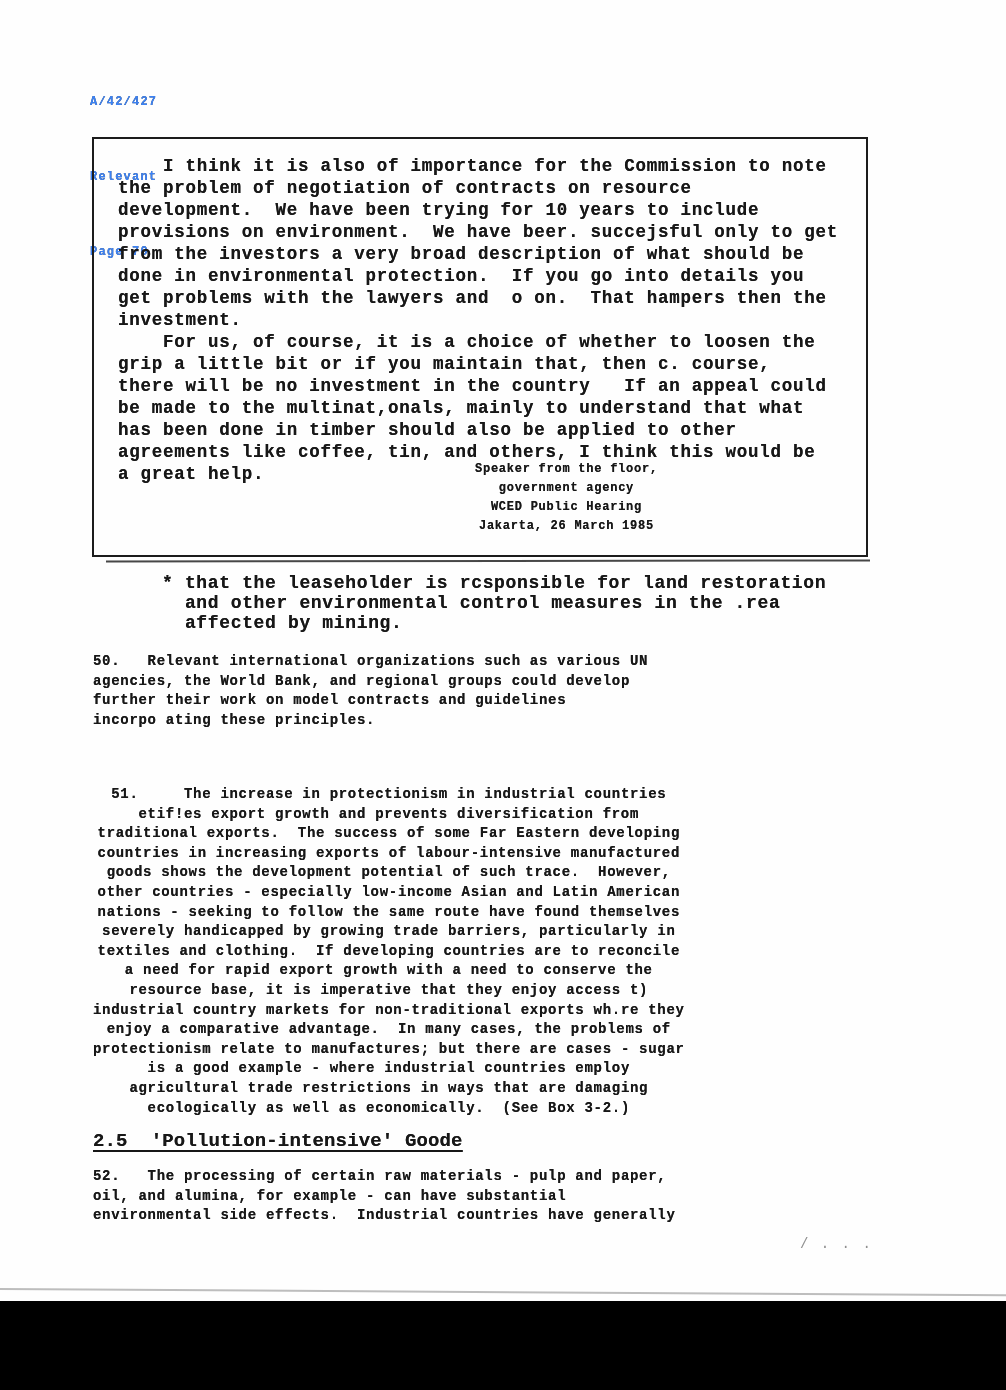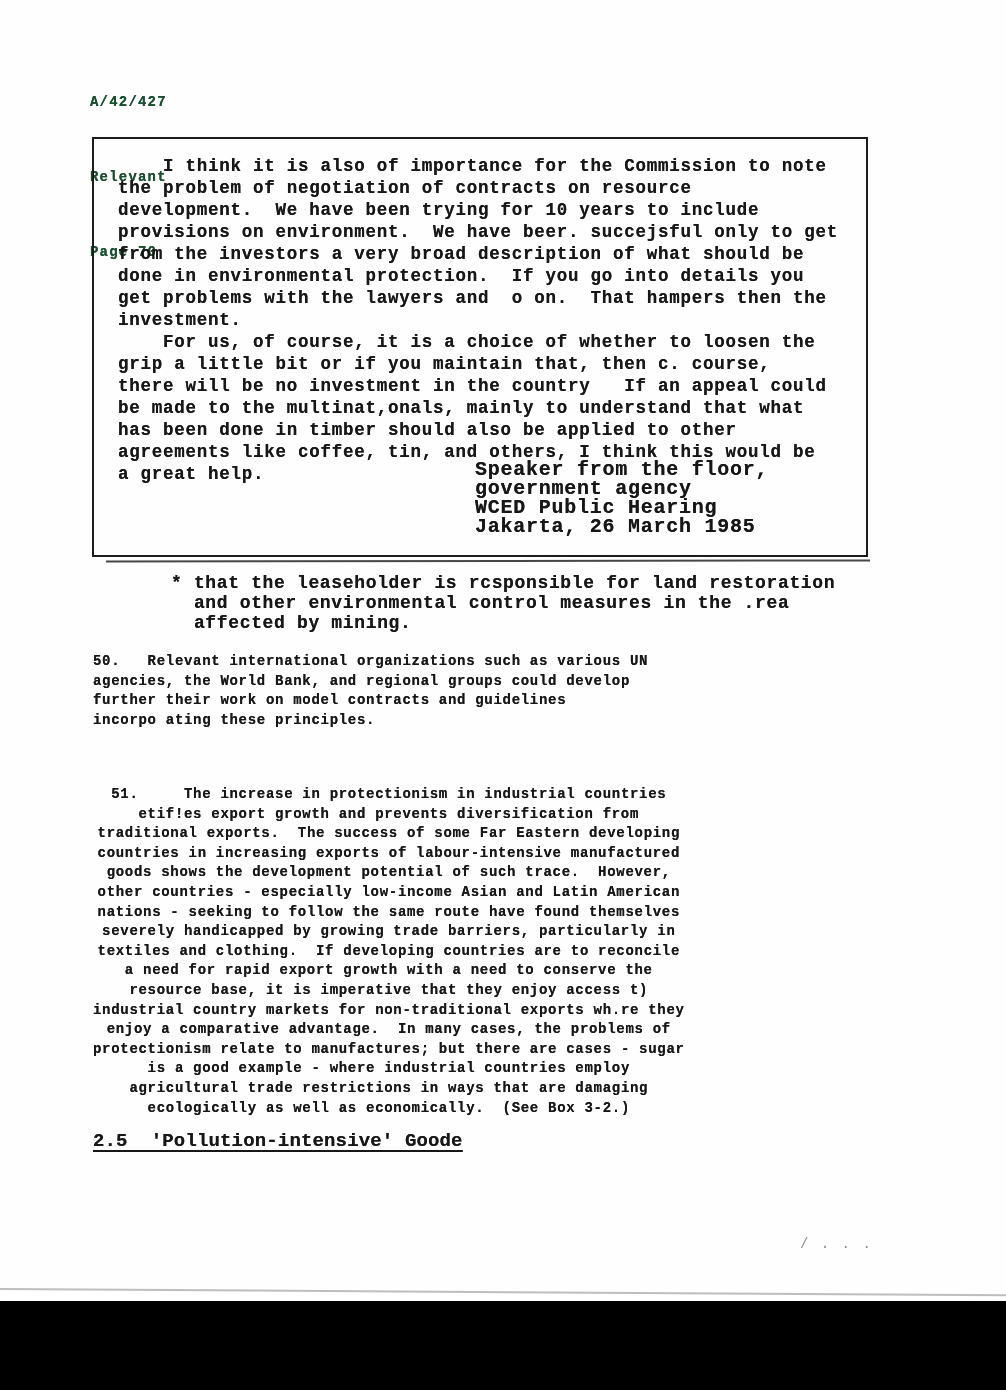--- a/index.html
+++ b/index.html
@@ -6,35 +6,35 @@
   .page {
     position:relative; width:1006px; height:1390px;
     background:#fefefe; overflow:hidden;
     font-family:"Liberation Mono", monospace; color:#171717;
   }
   .mono {
     position:absolute; margin:0; white-space:pre;
     font-family:"Liberation Mono", monospace; font-weight:700;
     text-shadow:0 0 0.6px rgba(20,20,20,0.8);
   }
-  .doc-header { top:40px; left:90px; font-size:14px; line-height:25px; color:#14532d; letter-spacing:1.2px; }
+  .doc-header { top:40px; left:90px; font-size:12px; line-height:25px; color:#3b82f6; letter-spacing:1.2px; }
   .doc-header div { white-space:pre; }
 
   .quote-box {
     position:absolute; left:92px; top:137px; width:772px; height:416px;
     border:2px solid #1c1c1c;
   }
   .quote-box::after {
     content:""; position:absolute; left:12px; right:-4px; bottom:-7px;
     border-top:2px solid rgba(25,25,25,0.8); transform:rotate(-0.08deg);
   }
   .quote-text { left:24px; top:16px; font-size:17.5px; line-height:22px; letter-spacing:0.75px; }
-  .quote-attribution { left:381px; top:321px; font-size:20px; line-height:19.1px; letter-spacing:0.75px; }
+  .quote-attribution { left:381px; top:321px; font-size:12px; line-height:19.1px; letter-spacing:0.75px;text-align:center; }
 
-  .footnote { left:171px; top:573px; font-size:18px; line-height:20px; letter-spacing:0.65px; }
+  .footnote { left:162px; top:573px; font-size:18px; line-height:20px; letter-spacing:0.65px; }
 
   .body-para { left:93px; font-size:14px; line-height:19.6px; letter-spacing:0.7px; }
   .para-50 { top:652px; }
   .para-51 { top:785px;text-align:center; }
   .para-52 { top:1167px; }
 
   .section-heading {
     position:absolute; left:93px; margin:0; white-space:pre;
     font-family:"Liberation Mono", monospace; font-weight:700;
     font-size:19px; letter-spacing:0.15px;
@@ -109,20 +109,23 @@
 resource base, it is imperative that they enjoy access t)
 industrial country markets for non-traditional exports wh.re they
 enjoy a comparative advantage.  In many cases, the problems of
 protectionism relate to manufactures; but there are cases - sugar
 is a good example - where industrial countries employ
 agricultural trade restrictions in ways that are damaging
 ecologically as well as economically.  (See Box 3-2.)</pre>
 
   <h2 class="section-heading heading-2-3">2.5  'Pollution-intensive' Goode</h2>
 
+  <pre class="mono body-para para-52">52.   The processing of certain raw materials - pulp and paper,
+oil, and alumina, for example - can have substantial
+environmental side effects.  Industrial countries have generally</pre>
 
   <pre class="mono page-mark">/ . . .</pre>
 
   <div class="scan-line"></div>
 
   <div class="watermark-bar">
     
     
   </div>
 

